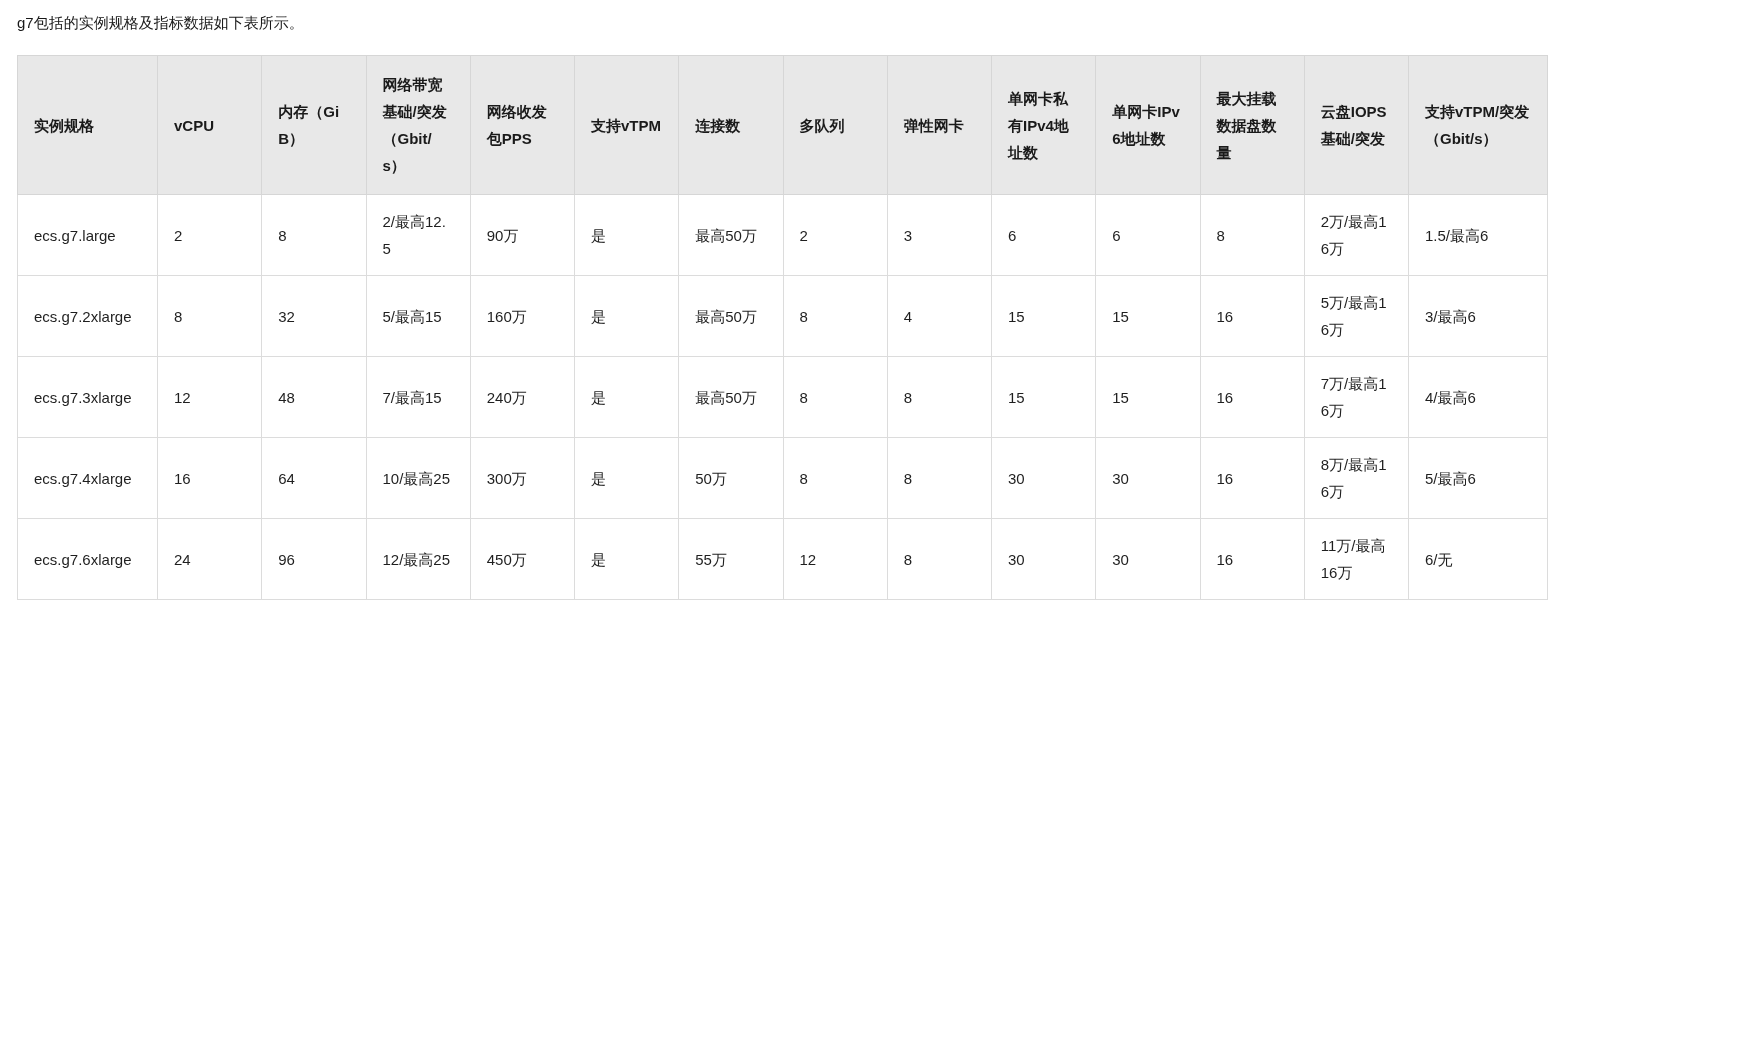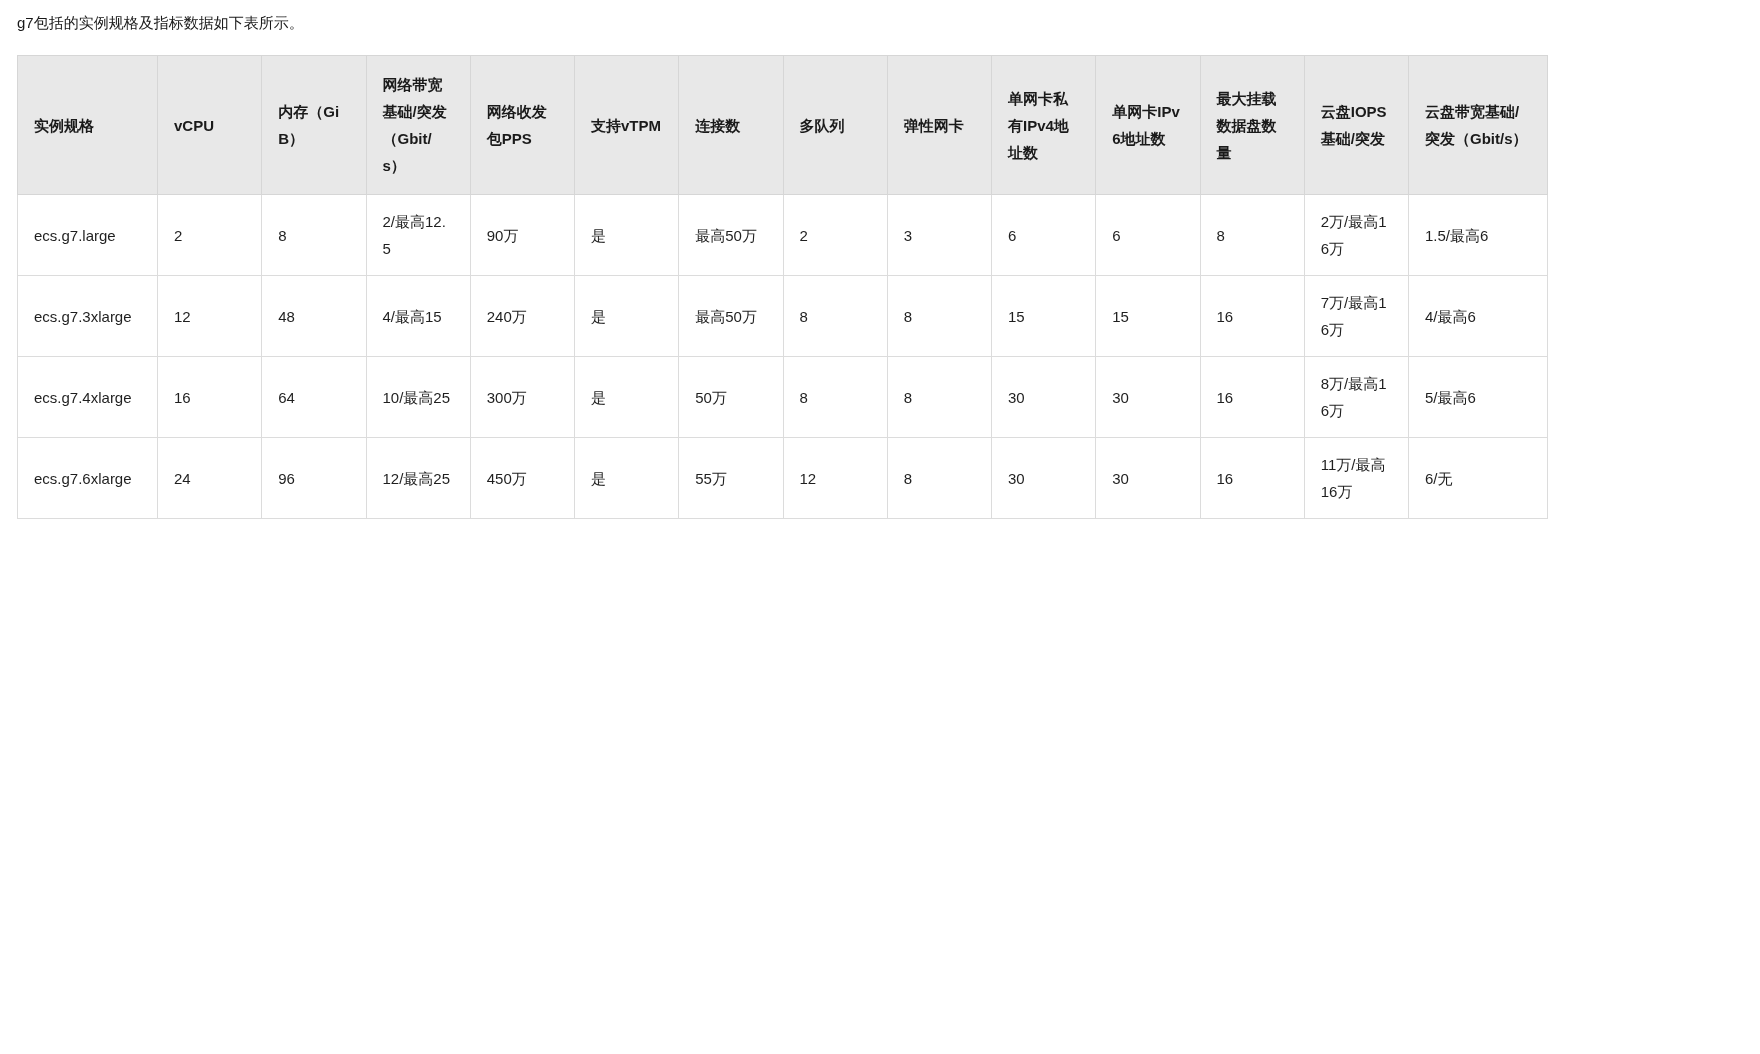--- a/index.html
+++ b/index.html
@@ -80,45 +80,61 @@
           <th>网络带宽基础/突发（Gbit/s）</th>
           <th>网络收发包PPS</th>
           <th>支持vTPM</th>
           <th>连接数</th>
           <th>多队列</th>
           <th>弹性网卡</th>
           <th>单网卡私有IPv4地址数</th>
           <th>单网卡IPv6地址数</th>
           <th>最大挂载数据盘数量</th>
           <th>云盘IOPS基础/突发</th>
-          <th>云盘带宽基础/突发（Gbit/s）</th>
+          <th>支持vTPM/突发（Gbit/s）</th>
         </tr>
     </thead>
     <tbody id="table-body">
         <tr>
           <td>ecs.g7.large</td>
           <td>2</td>
           <td>8</td>
           <td>2/最高12.5</td>
           <td>90万</td>
           <td>是</td>
           <td>最高50万</td>
           <td>2</td>
           <td>3</td>
           <td>6</td>
           <td>6</td>
           <td>8</td>
           <td>2万/最高16万</td>
           <td>1.5/最高6</td>
         </tr>
         <tr>
+          <td>ecs.g7.2xlarge</td>
+          <td>8</td>
+          <td>32</td>
+          <td>5/最高15</td>
+          <td>160万</td>
+          <td>是</td>
+          <td>最高50万</td>
+          <td>8</td>
+          <td>4</td>
+          <td>15</td>
+          <td>15</td>
+          <td>16</td>
+          <td>5万/最高16万</td>
+          <td>3/最高6</td>
+        </tr>
+        <tr>
           <td>ecs.g7.3xlarge</td>
           <td>12</td>
           <td>48</td>
-          <td>4/最高15</td>
+          <td>7/最高15</td>
           <td>240万</td>
           <td>是</td>
           <td>最高50万</td>
           <td>8</td>
           <td>8</td>
           <td>15</td>
           <td>15</td>
           <td>16</td>
           <td>7万/最高16万</td>
           <td>4/最高6</td>

